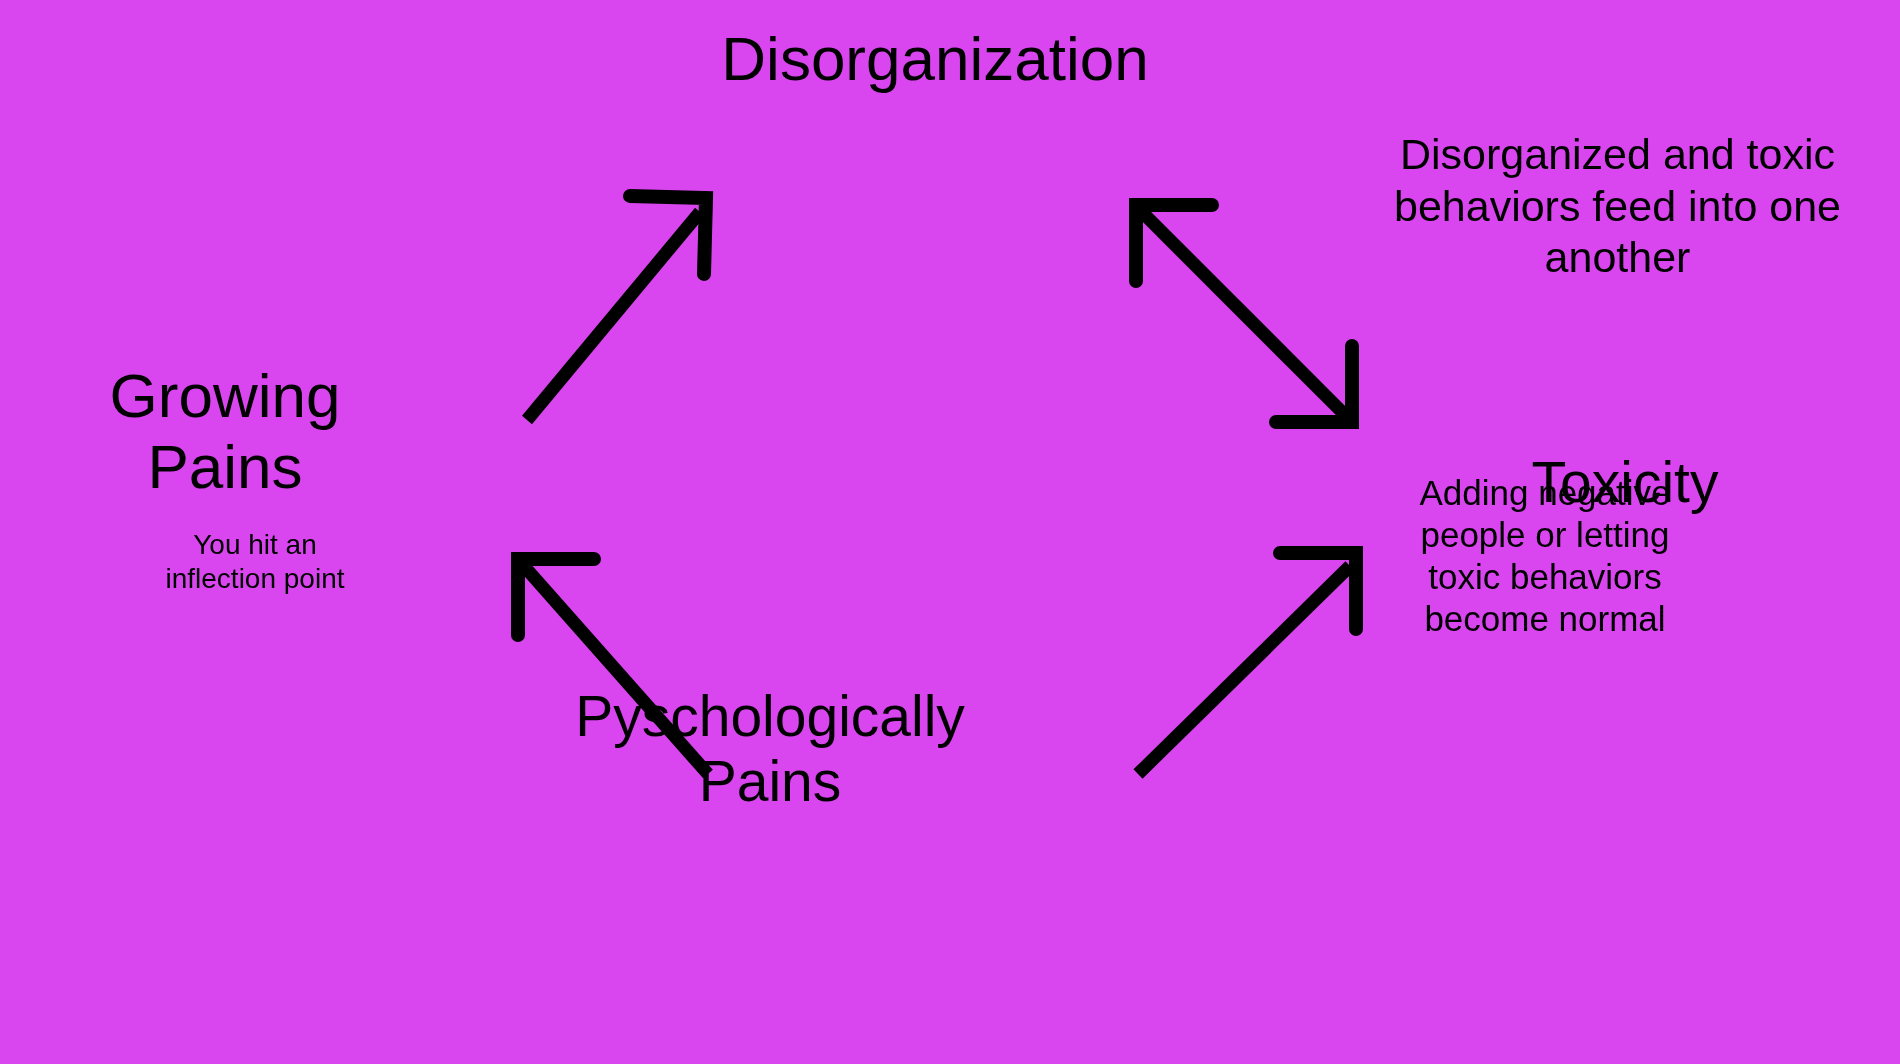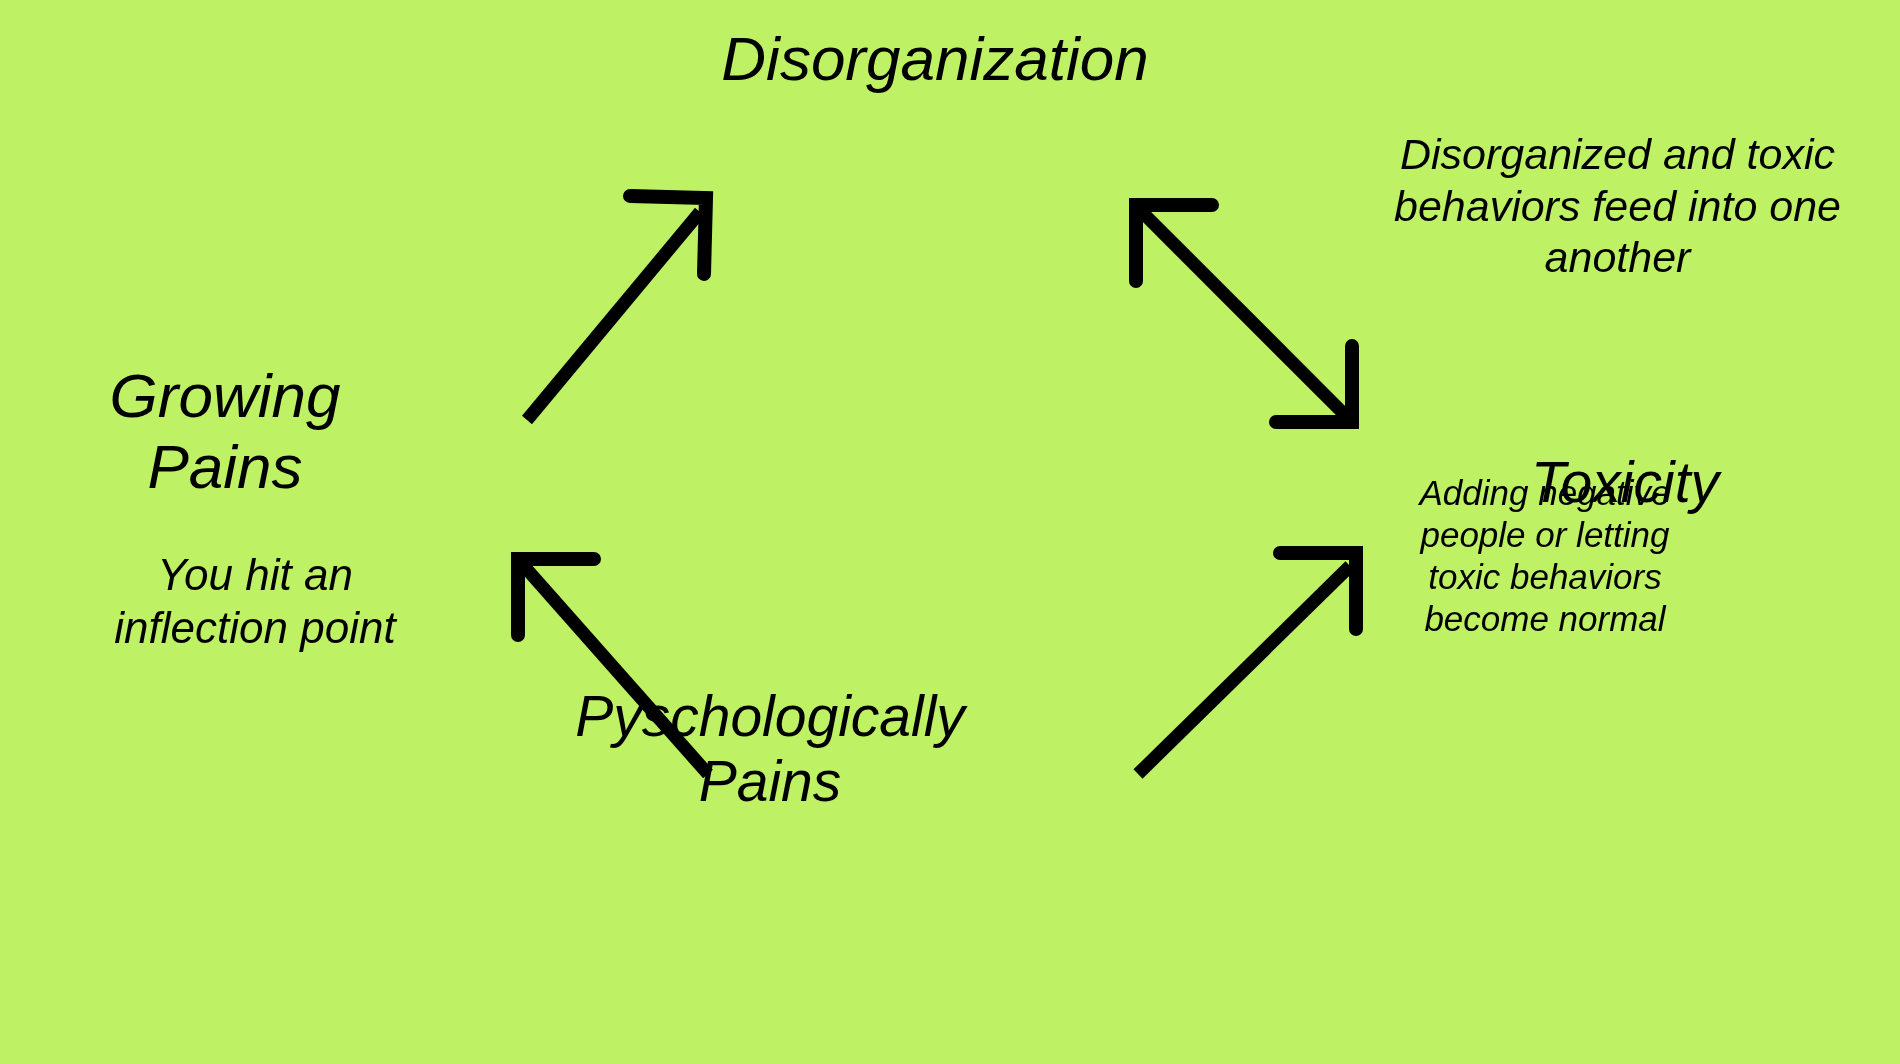--- a/index.html
+++ b/index.html
@@ -10,23 +10,22 @@
   }
   body {
     font-family: "Liberation Sans", sans-serif;
     color: #000000;
     -webkit-font-smoothing: antialiased;
   }
   #canvas {
     position: relative;
     width: 1900px;
     height: 1064px;
-    background: #bef264;
+    background: #d946ef;
     overflow: hidden;
-    font-style: italic;
   }
   #arrow-layer {
     position: absolute;
     left: 0;
     top: 0;
     width: 1900px;
     height: 1064px;
     pointer-events: none;
   }
   .node-label {
@@ -80,23 +79,23 @@
     font-size: 35px;
   }
   #ann-disorg-toxicity {
     left: 1345px;
     top: 129px;
     width: 545px;
     font-size: 43px;
   }
   #ann-psych-to-growing {
     left: 75px;
-    top: 549px;
+    top: 528px;
     width: 360px;
-    font-size: 44px;
+    font-size: 28px;
   }
   #ann-psych-to-toxicity {
     left: 1345px;
     top: 472px;
     width: 400px;
     font-size: 35px;
     text-align: center;
   }
 </style>
 </head>

